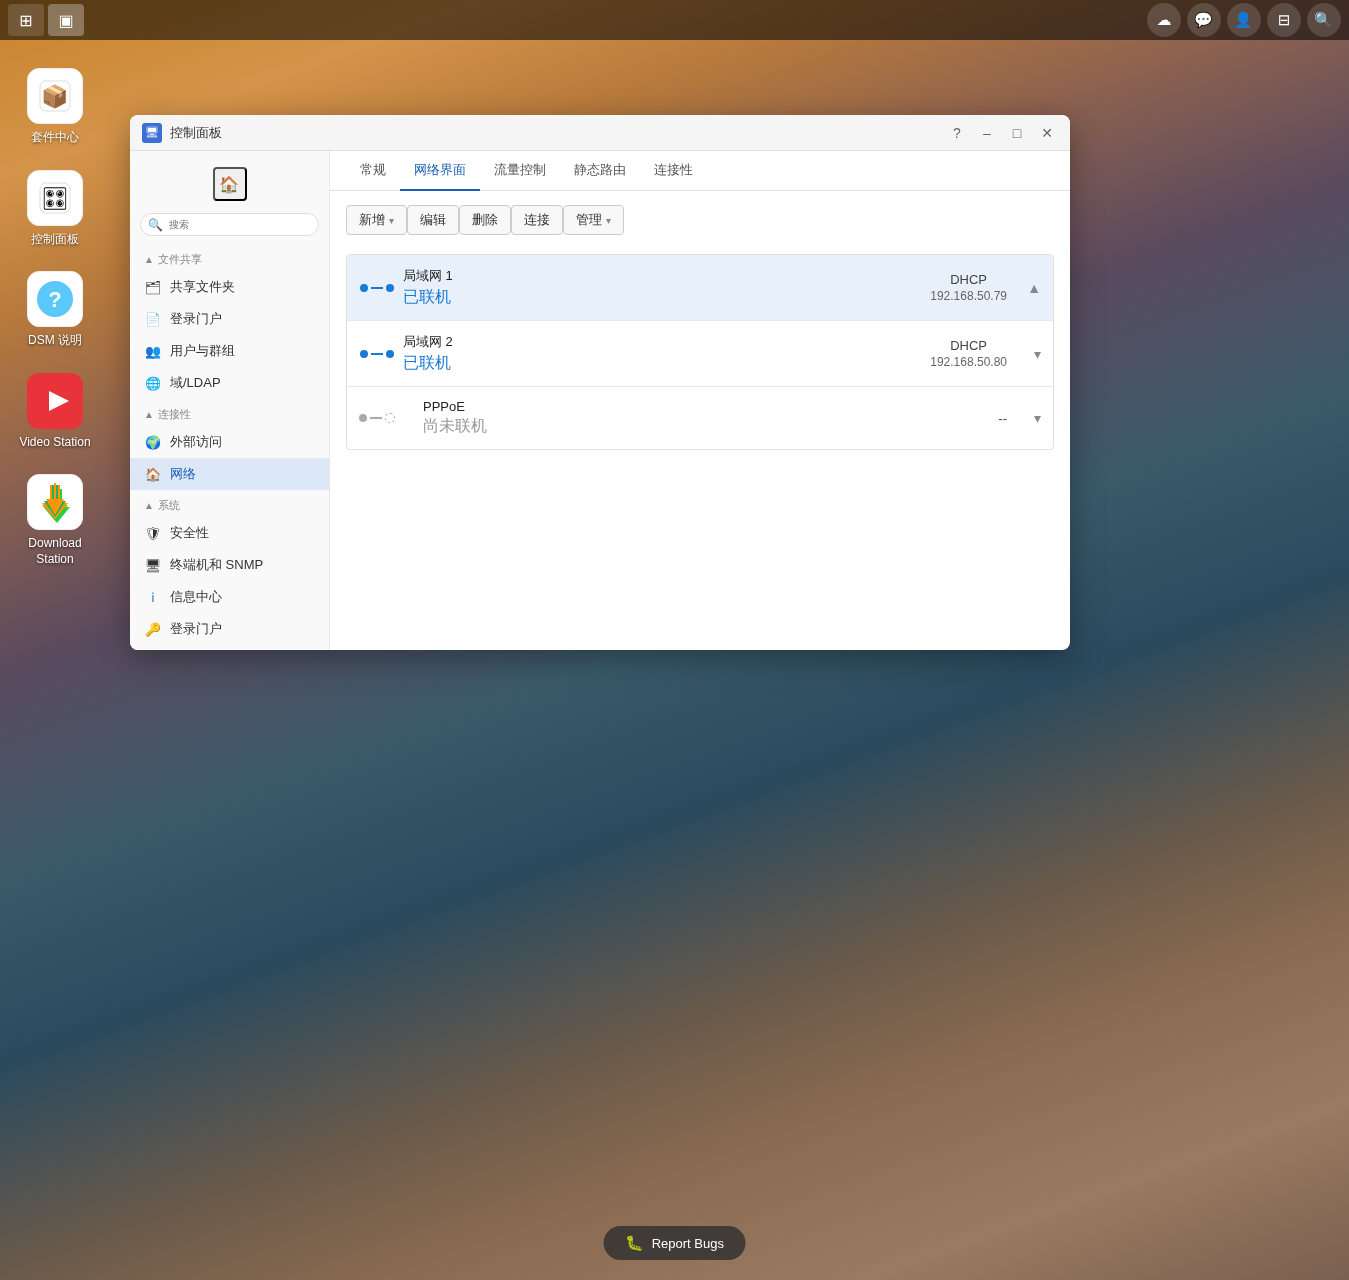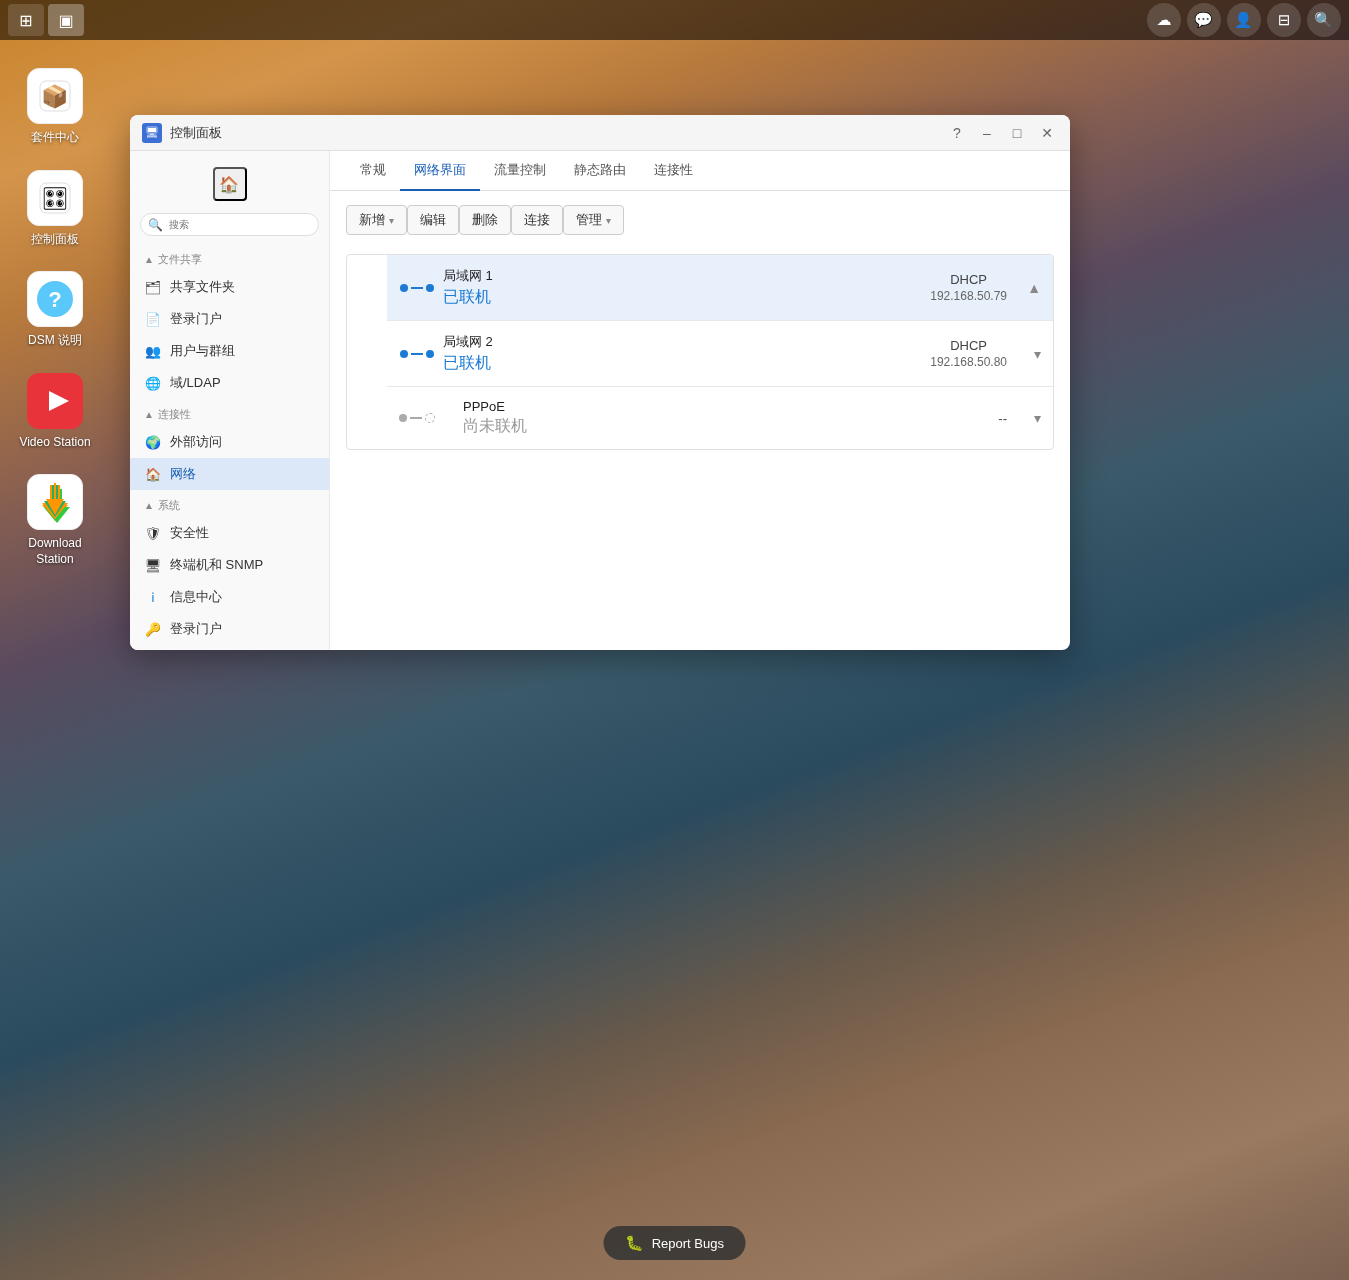--- a/index.html
+++ b/index.html
@@ -321,21 +321,20 @@
       border-radius: 4px;
       overflow: hidden;
     }
     .network-row {
       display: flex;
       align-items: center;
       padding: 12px 16px;
       border-bottom: 1px solid #e8e8e8;
       cursor: pointer;
       position: relative;
-      margin-left: 40px;
     }
     .network-row:last-child { border-bottom: none; gap: 20px; }
     .network-row.selected { background: #e8f0fb; }
     .network-icon {
       width: 28px;
       height: 28px;
       margin-right: 12px;
       display: flex;
       align-items: center;
       justify-content: center;

